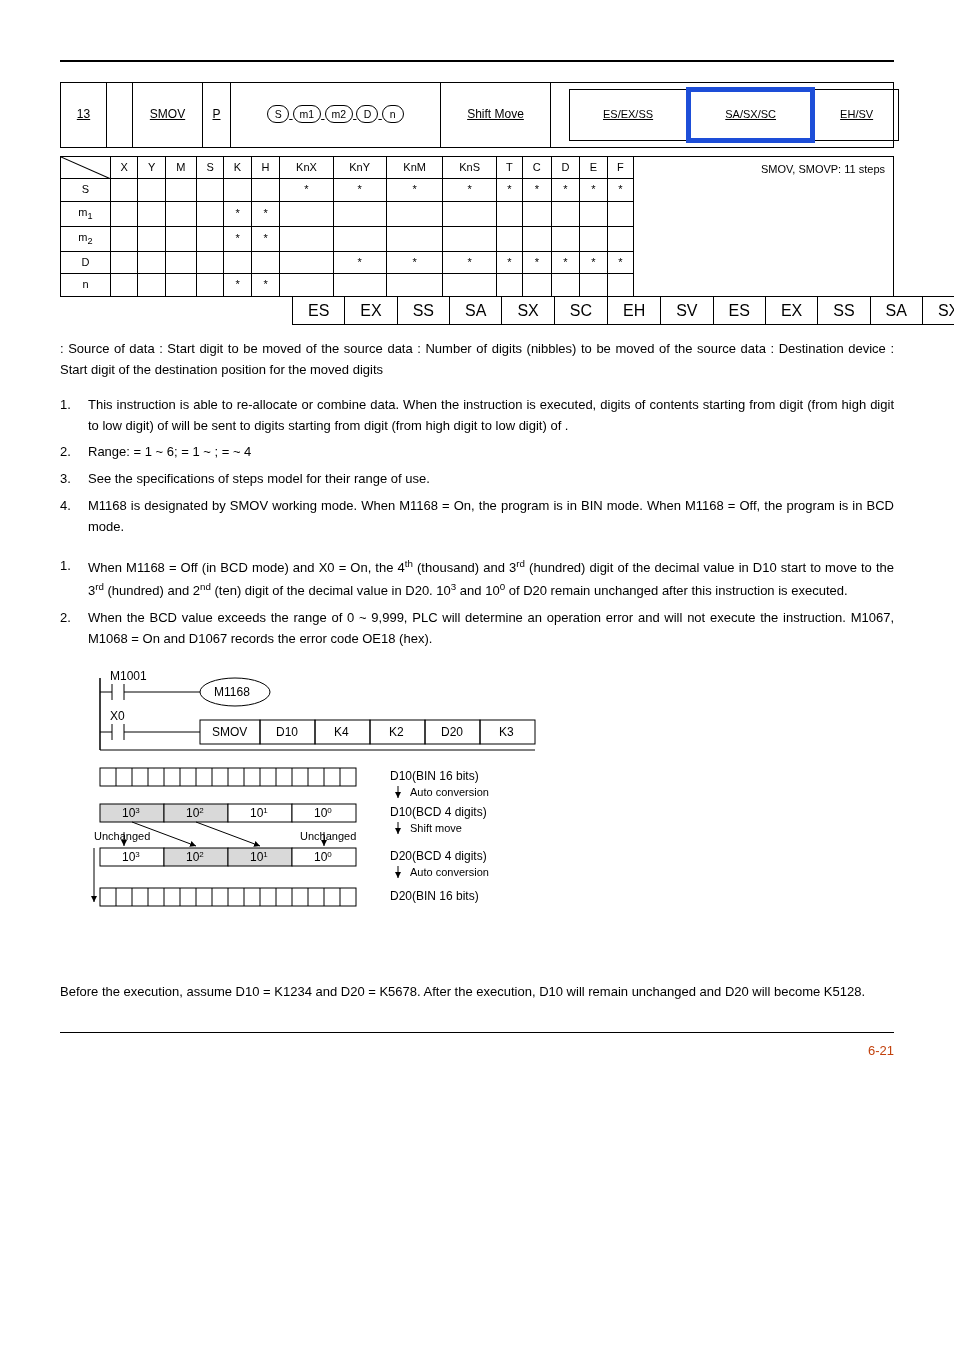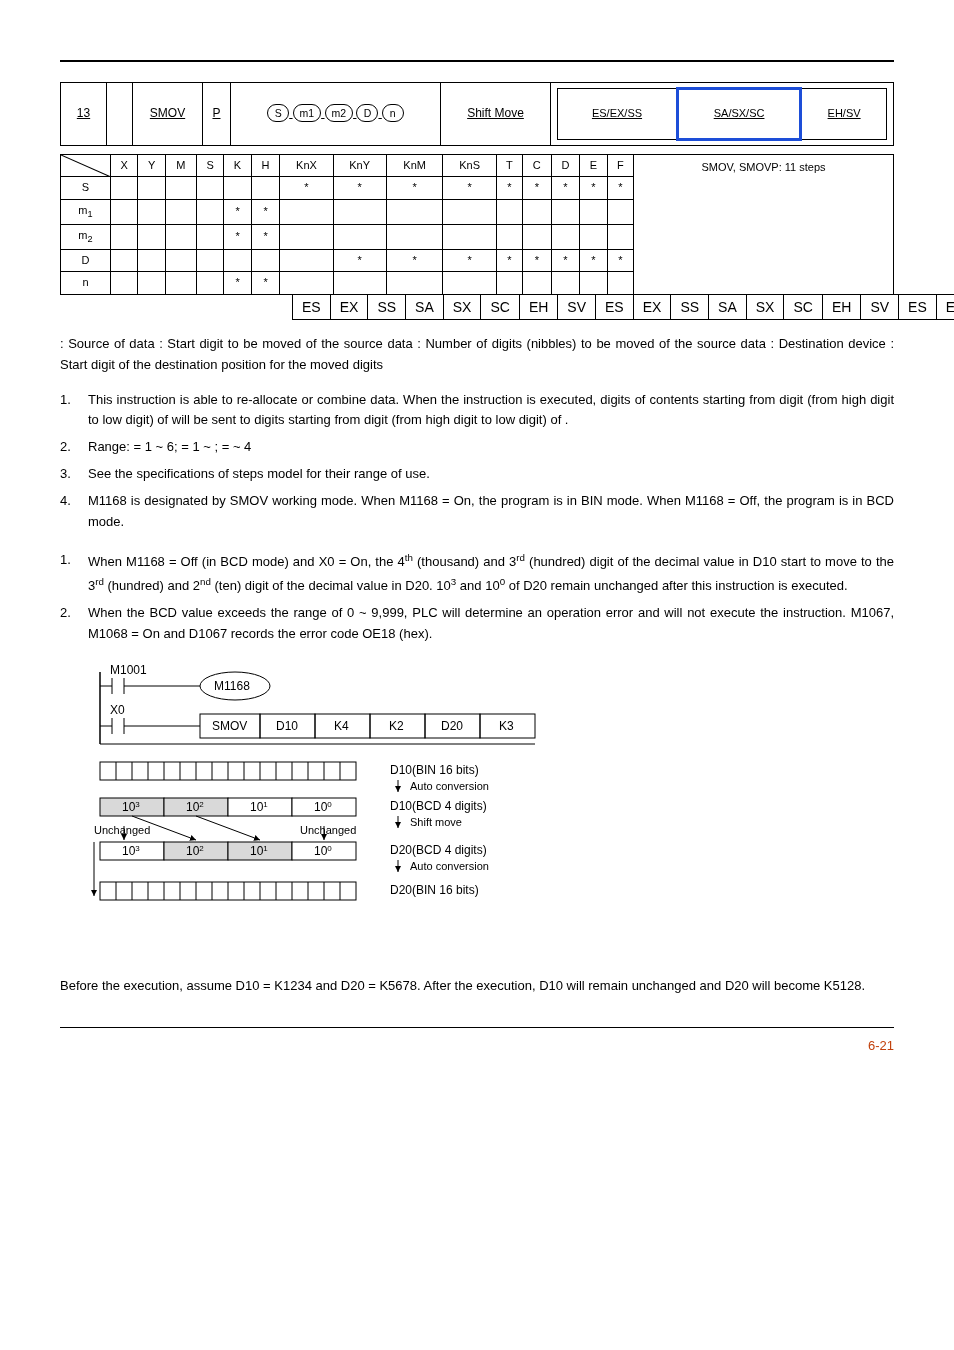--- a/index.html
+++ b/index.html
@@ -35,21 +35,21 @@
   .op-table .rowlbl { width: 50px; }
   .diag {
     position: relative;
     width: 50px;
     height: 20px;
   }
   .diag svg { position: absolute; top:0; left:0; width:100%; height:100%; }
 
   
   .mode-table { border-collapse: collapse; margin-left: 232px; margin-top: -1px; }
-  .mode-table td, .mode-table th { border: 1px solid #000; padding: 1px 9px; font-size: 14px; text-align: center; height: 16px; }
+  .mode-table td, .mode-table th { border: 1px solid #000; padding: 1px 15px; font-size: 16px; text-align: center; height: 16px; }
   .mode-table .hdr { font-size: 11px; padding: 2px 8px; }
 
   p.body-text { margin: 14px 0; text-align: justify; }
 
   ol.numbered { list-style: none; margin: 10px 0 18px 0; }
   ol.numbered li { display: flex; margin-bottom: 6px; text-align: justify; }
   ol.numbered li .num { width: 28px; flex-shrink: 0; }
   ol.numbered li .txt { flex: 1; }
 
   sup { font-size: 0.75em; }
@@ -74,25 +74,25 @@
     <td style="width:28px;">P</td>
     <td style="width:210px;">
       <span class="stadium">S</span>
       <span class="stadium">m1</span>
       <span class="stadium">m2</span>
       <span class="stadium">D</span>
       <span class="stadium">n</span>
     </td>
     <td style="width:110px;">Shift Move</td>
     <td>
-      <table style="border-collapse:collapse;width:100%;">
+      <table style="border-collapse:collapse;width:100%;margin-left:12px;">
         <tbody>
               <tr>
           <td style="border:1px solid #000;padding:6px 4px;font-size:11px;">ES/EX/SS</td>
-          <td style="border:3px solid #1d4ed8;padding:2px 4px;font-size:11px;">SA/SX/SC</td>
+          <td style="border:5px solid #1d4ed8;padding:2px 4px;font-size:11px;">SA/SX/SC</td>
           <td style="border:1px solid #000;padding:16px 4px;font-size:11px;">EH/SV</td>
         </tr>
       </tbody>
           </table>
     </td>
   </tr>
 </tbody>
   </table>
 
 <table class="op-table">
@@ -111,21 +111,21 @@
     <td>H</td>
     <td>KnX</td>
     <td>KnY</td>
     <td>KnM</td>
     <td>KnS</td>
     <td>T</td>
     <td>C</td>
     <td>D</td>
     <td>E</td>
     <td>F</td>
-    <td rowspan="6" style="text-align:center;vertical-align:top;padding:4px 8px;width:260px;">SMOV, SMOVP: 11 steps</td>
+    <td rowspan="6" style="text-align:right;vertical-align:top;padding:4px 8px;width:260px;">SMOV, SMOVP: 11 steps</td>
   </tr>
   <tr>
         <td class="rowlbl">S</td>
         <td></td>
         <td></td>
         <td></td>
         <td></td>
         <td></td>
         <td></td>
         <td>*</td>

